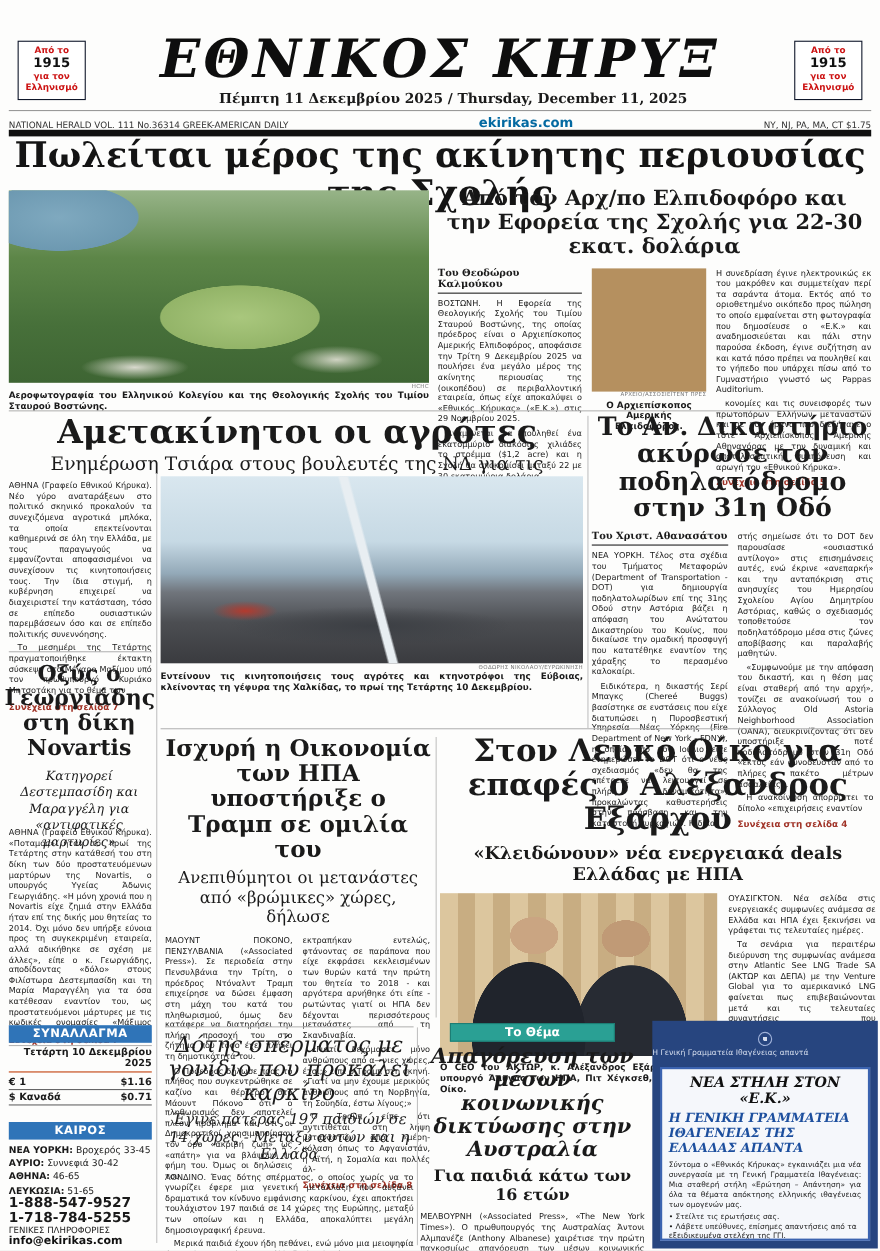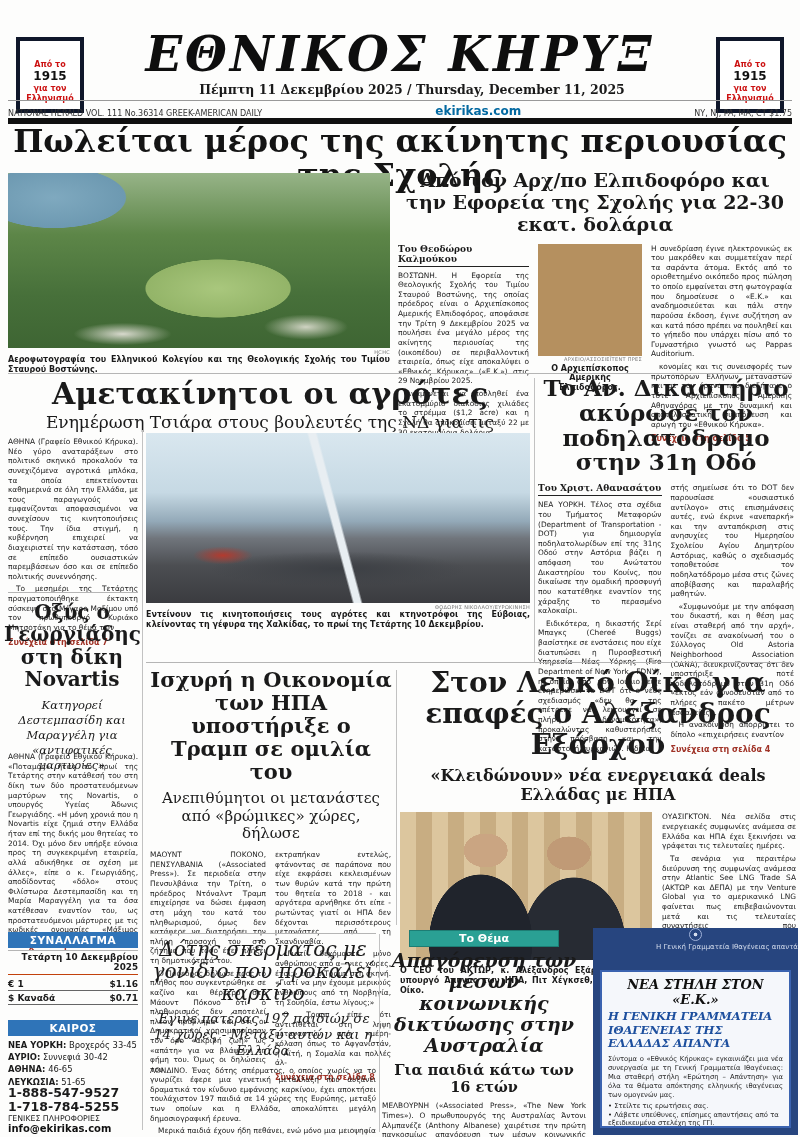--- a/index.html
+++ b/index.html
@@ -1,22 +1,22 @@
 <!DOCTYPE html>
 <html><head>
 <meta charset="utf-8">
 <style>
   html,body{margin:0;padding:0;background:#e9e9e9;}
   .page{position:relative;width:800px;height:1137px;background:#fdfdfc;margin:0 auto;overflow:hidden;
         font-family:"DejaVu Sans",sans-serif;color:#1a1a1a;}
   .serif{font-family:"DejaVu Serif","Liberation Serif",serif;}
 
   
-  .badge{position:absolute;top:37px;width:60px;height:49px;border:4px solid #0f172a;text-align:center;
-         color:#cc1212;font-size:8px;font-weight:bold;line-height:1.3;padding-top:19px;background:#fff;}
+  .badge{position:absolute;top:37px;width:60px;height:49px;border:1px solid #0f172a;text-align:center;
+         color:#cc1212;font-size:8px;font-weight:bold;line-height:1.3;padding-top:3px;background:#fff;}
   .badge .year{font-size:12px;color:#111;display:block;line-height:1.1;}
   .badge-left{left:16px;}
   .badge-right{right:16px;}
   .masthead{position:absolute;top:26px;left:90px;right:90px;text-align:center;font-weight:900;
             font-size:48px;letter-spacing:3px;color:#0e0e0e;font-style:italic;}
   .dateline{position:absolute;top:82px;left:0;right:0;text-align:center;font-weight:bold;font-size:12.5px;padding-left:24px;}
   .inforow{position:absolute;top:100px;left:8px;right:8px;border-top:1px solid #999;display:flex;
            justify-content:space-between;align-items:flex-end;padding-top:3px;font-size:8px;color:#333;}
   .website{color:#0369a1;font-weight:bold;font-size:12px;}
   .blackbar{position:absolute;top:118px;left:8px;right:8px;height:6px;background:#101010;}
@@ -129,21 +129,21 @@
 
   
   .aus{position:absolute;left:382px;top:930px;width:204px;}
   .aus-banner{width:148px;margin:0 auto;background:#2aa094;border:1px solid #1d7d74;color:#fff;
               font-weight:bold;font-size:11px;text-align:center;padding:1px 0;}
   .aus-head{text-align:center;font-weight:bold;font-style:italic;font-size:19px;line-height:1.12;margin-top:3px;}
   .aus-sub{text-align:center;font-weight:bold;font-size:14.5px;margin:5px 0 6px 0;}
 
   
   .ad{position:absolute;left:593px;top:928px;width:205px;height:207px;background:#27457f;}
-  .ad-top{text-align:right;color:#d6deee;font-size:7px;padding-top:0;line-height:1.3;}
+  .ad-top{text-align:left;color:#d6deee;font-size:7px;padding-top:10px;line-height:1.3;}
   .ad-logo{width:11px;height:11px;border:1px solid #9fb1d8;border-radius:50%;margin:0 auto 2px auto;
            background:radial-gradient(circle at 50% 50%, #d6deee 25%, #27457f 26%);}
   .ad-inner{position:absolute;left:7px;right:7px;top:42px;bottom:7px;background:#f5f7fb;
             border:2px solid #3b63b0;padding:5px 6px;overflow:hidden;}
   .ad-t1{font-weight:bold;font-style:italic;font-size:13px;text-align:center;color:#101010;}
   .ad-t2{font-weight:bold;font-style:italic;font-size:11.5px;color:#1d4f9e;line-height:1.18;margin:3px 0 4px 0;}
   .ad-body{font-size:6.8px;line-height:1.32;text-align:justify;color:#1c1c1c;margin:0 0 2px 0;}
   .ad-bullet{font-size:6.8px;line-height:1.32;color:#1c1c1c;margin:0;}
 </style>
 </head>

